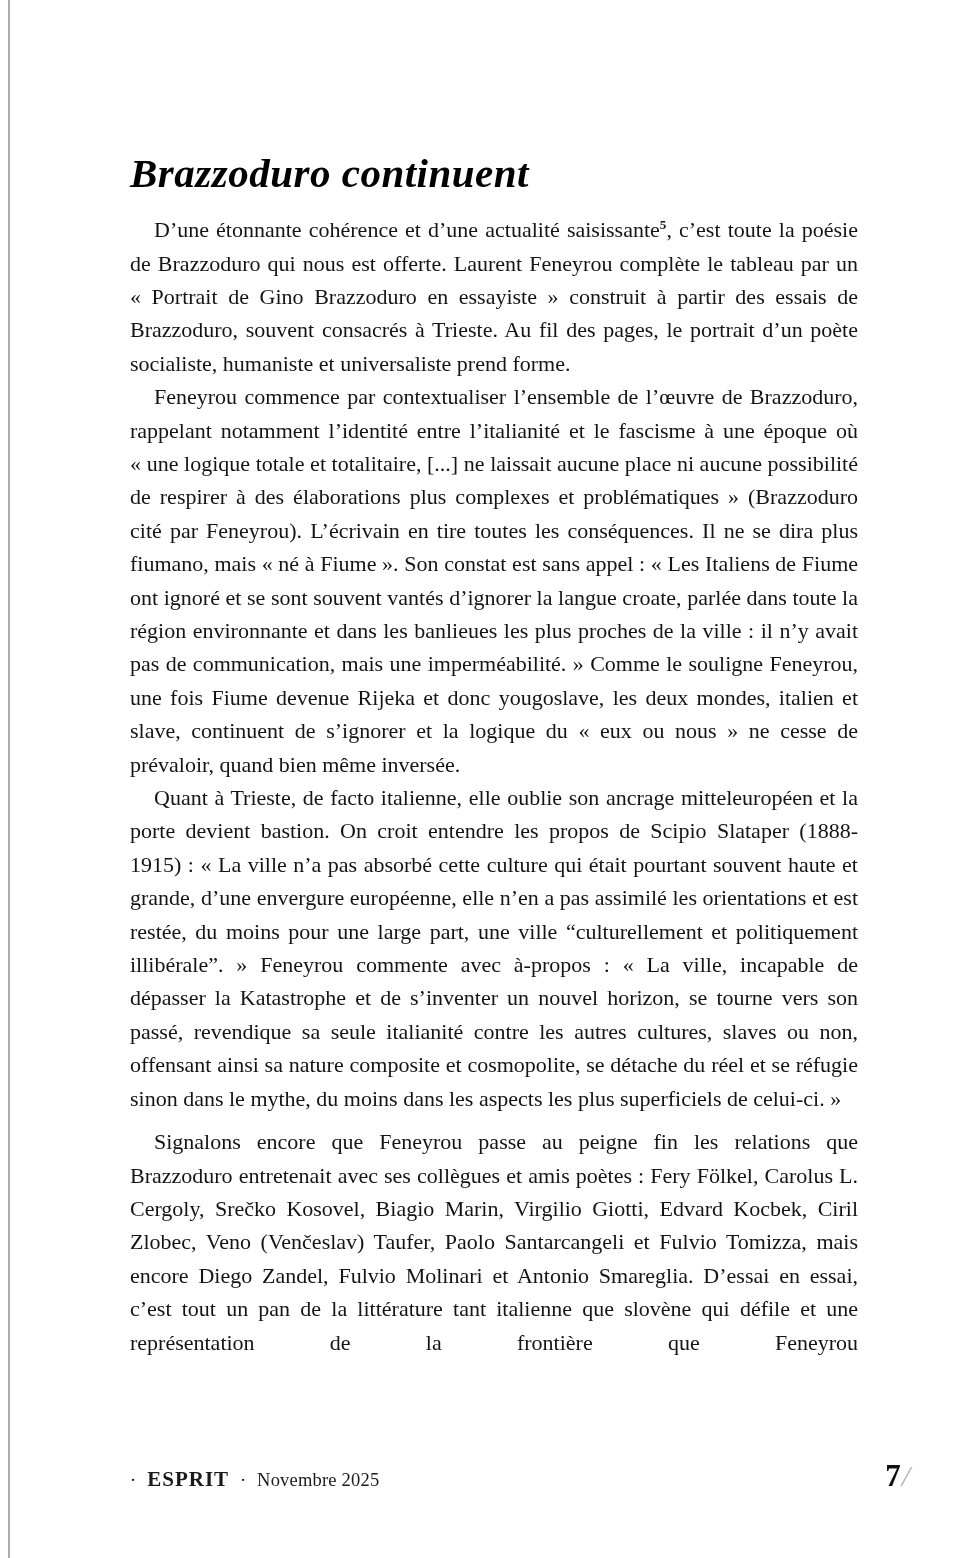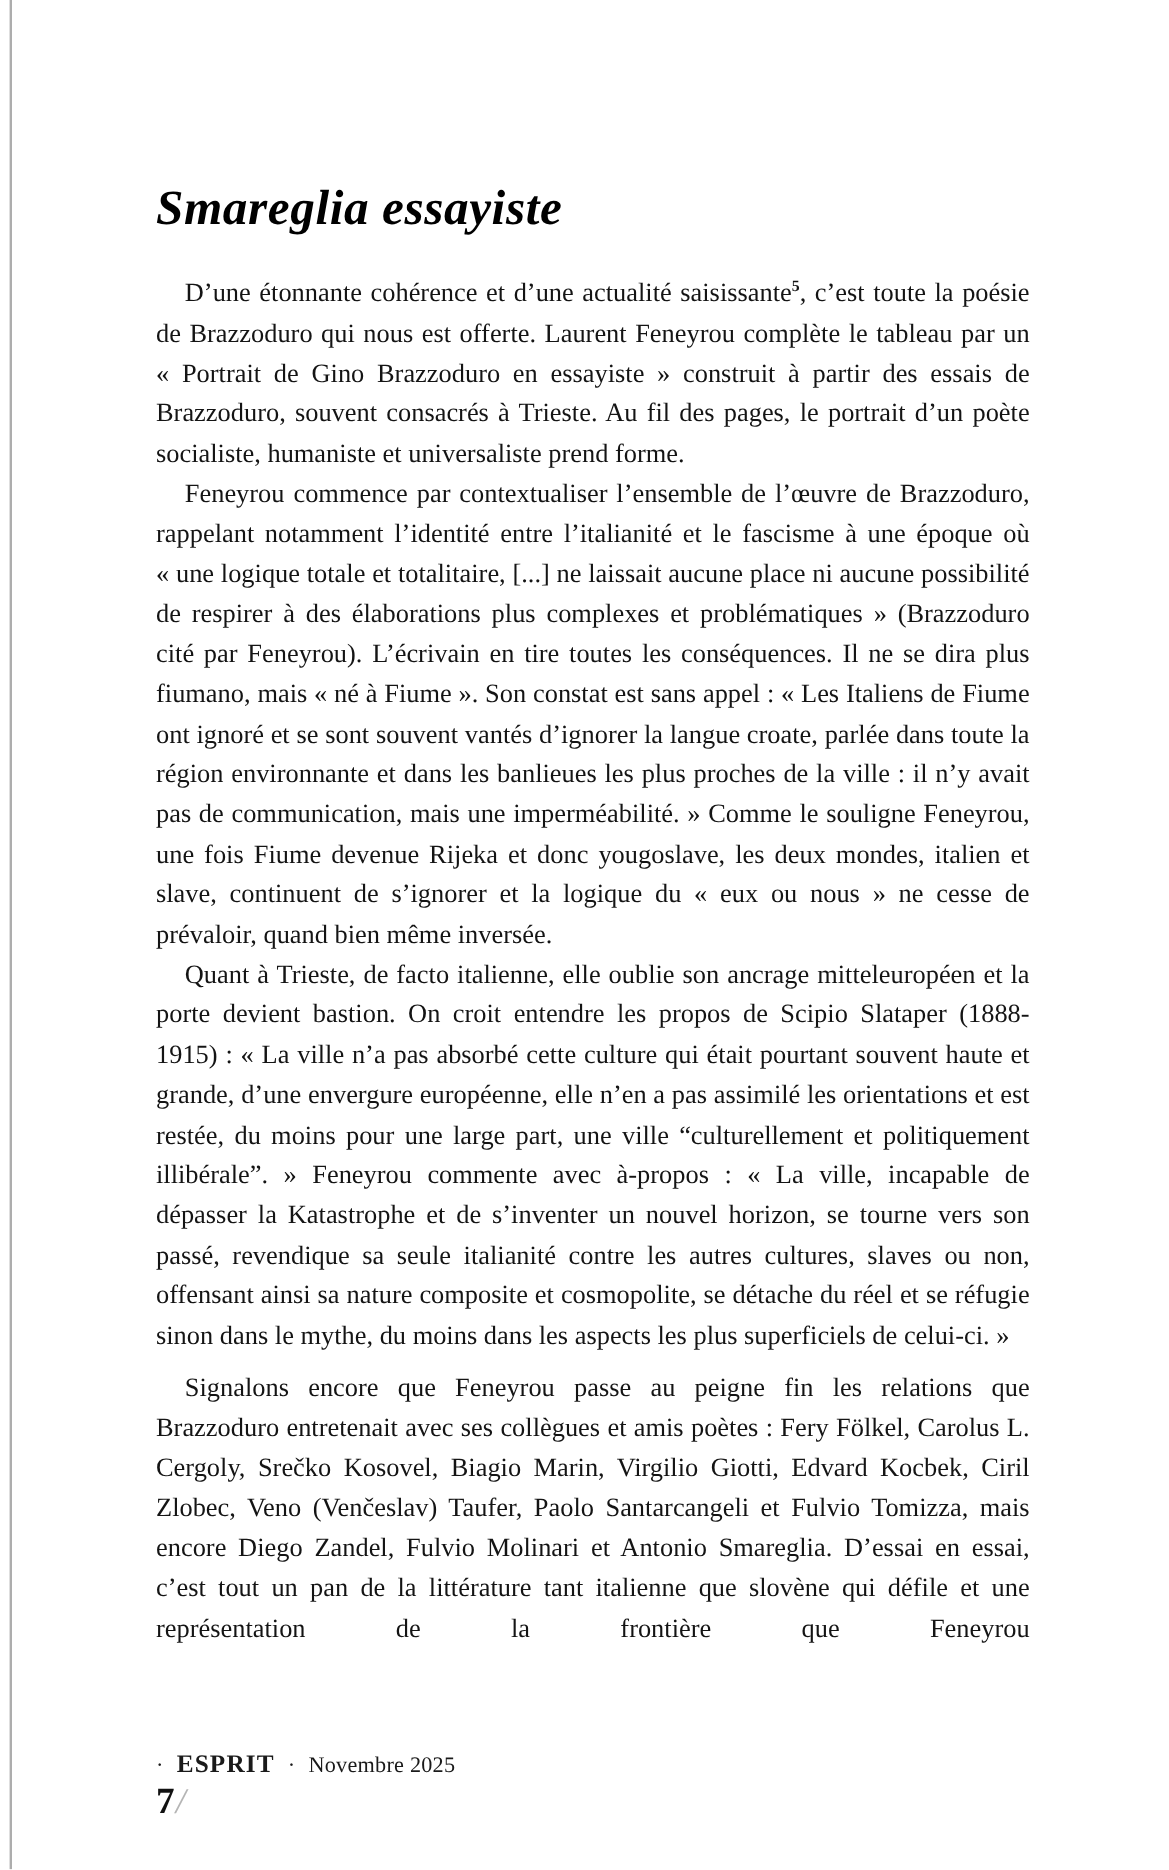--- a/index.html
+++ b/index.html
@@ -33,21 +33,21 @@
   .title {
     margin: 150px 0 0 0;
     font-size: 41px;
     line-height: 1.15;
     font-weight: bold;
     font-style: italic;
     letter-spacing: 0.5px;
     color: #000000;
   }
   .article-body {
-    margin-top: 30px;
+    margin-top: 16px;
   }
   .article-body p {
     margin: 0;
     font-size: 22px;
     line-height: 33.4px;
     text-align: justify;
     text-indent: 24px;
     color: #141414;
   }
   .article-body p.spaced {
@@ -64,22 +64,22 @@
     font-weight: bold;
     line-height: 0;
     vertical-align: super;
   }
   .footer {
     position: absolute;
     left: 130px;
     right: 64px;
     top: 1458px;
     display: flex;
+    justify-content: space-between;
     align-items: baseline;
-    flex-direction: column;
   }
   .footer-left {
     font-size: 18.5px;
     color: #1a1a1a;
     letter-spacing: 0.2px;
   }
   .footer-left .dot {
     margin: 0 6px;
     color: #1a1a1a;
   }
@@ -109,21 +109,21 @@
     margin-left: 1px;
   }
 </style>
 </head>
 <body>
 
 <div class="page">
   <div class="left-rule"></div>
 
   <main class="content">
-    <h1 class="title">Smareglia essayiste</h1>
+    <h1 class="title">Brazzoduro continuent</h1>
     <div class="article-body" id="article-body">
         <p><span>D’une étonnante cohérence et d’une actualité saisissante</span><sup class="fn">5</sup><span>, c’est toute la poésie de Brazzoduro qui nous est offerte. Laurent Feneyrou complète le tableau par un «&nbsp;Portrait de Gino Brazzoduro en essayiste&nbsp;» construit à partir des essais de Brazzoduro, souvent consacrés à Trieste. Au fil des pages, le portrait d’un poète socialiste, humaniste et universaliste prend forme.</span></p>
         <p><span>Feneyrou commence par contextualiser l’ensemble de l’œuvre de Brazzoduro, rappelant notamment l’identité entre l’italianité et le fascisme à une époque où «&nbsp;</span><span class="it">une logique totale et totalitaire, [...] ne laissait aucune place ni aucune possibilité de respirer à des élaborations plus complexes et problématiques</span><span>&nbsp;» (Brazzoduro cité par Feneyrou). L’écrivain en tire toutes les conséquences. Il ne se dira plus </span><span class="it">fiumano</span><span>, mais «&nbsp;né à Fiume&nbsp;». Son constat est sans appel&nbsp;: «&nbsp;</span><span class="it">Les Italiens de Fiume ont ignoré et se sont souvent vantés d’ignorer la langue croate, parlée dans toute la région environnante et dans les banlieues les plus proches de la ville&nbsp;: il n’y avait pas de communication, mais une imperméabilité.</span><span>&nbsp;» Comme le souligne Feneyrou, une fois Fiume devenue Rijeka et donc yougoslave, les deux mondes, italien et slave, continuent de s’ignorer et la logique du «&nbsp;eux ou nous&nbsp;» ne cesse de prévaloir, quand bien même inversée.</span></p>
         <p><span>Quant à Trieste, </span><span class="it">de facto</span><span> italienne, elle oublie son ancrage mitteleuropéen et la porte devient bastion. On croit entendre les propos de Scipio Slataper (1888-1915)&nbsp;: «&nbsp;</span><span class="it">La ville n’a pas absorbé cette culture qui était pourtant souvent haute et grande, d’une envergure européenne, elle n’en a pas assimilé les orientations et est restée, du moins pour une large part, une ville “culturellement et politiquement illibérale”.</span><span>&nbsp;» Feneyrou commente avec à-propos&nbsp;: «&nbsp;</span><span class="it">La ville, incapable de dépasser la </span><span>Katastrophe</span><span class="it"> et de s’inventer un nouvel horizon, se tourne vers son passé, revendique sa seule italianité contre les autres cultures, slaves ou non, offensant ainsi sa nature composite et cosmopolite, se détache du réel et se réfugie sinon dans le mythe, du moins dans les aspects les plus superficiels de celui-ci.</span><span>&nbsp;»</span></p>
         <p class="spaced cutoff"><span>Signalons encore que Feneyrou passe au peigne fin les relations que Brazzoduro entretenait avec ses collègues et amis poètes&nbsp;: Fery Fölkel, Carolus L. Cergoly, Srečko Kosovel, Biagio Marin, Virgilio Giotti, Edvard Kocbek, Ciril Zlobec, Veno (Venčeslav) Taufer, Paolo Santarcangeli et Fulvio Tomizza, mais encore Diego Zandel, Fulvio Molinari et Antonio Smareglia. D’essai en essai, c’est tout un pan de la littérature tant italienne que slovène qui défile et une représentation de la frontière que Feneyrou</span></p>
       </div>
   </main>
 
   <footer class="footer">
     <div class="footer-left">

